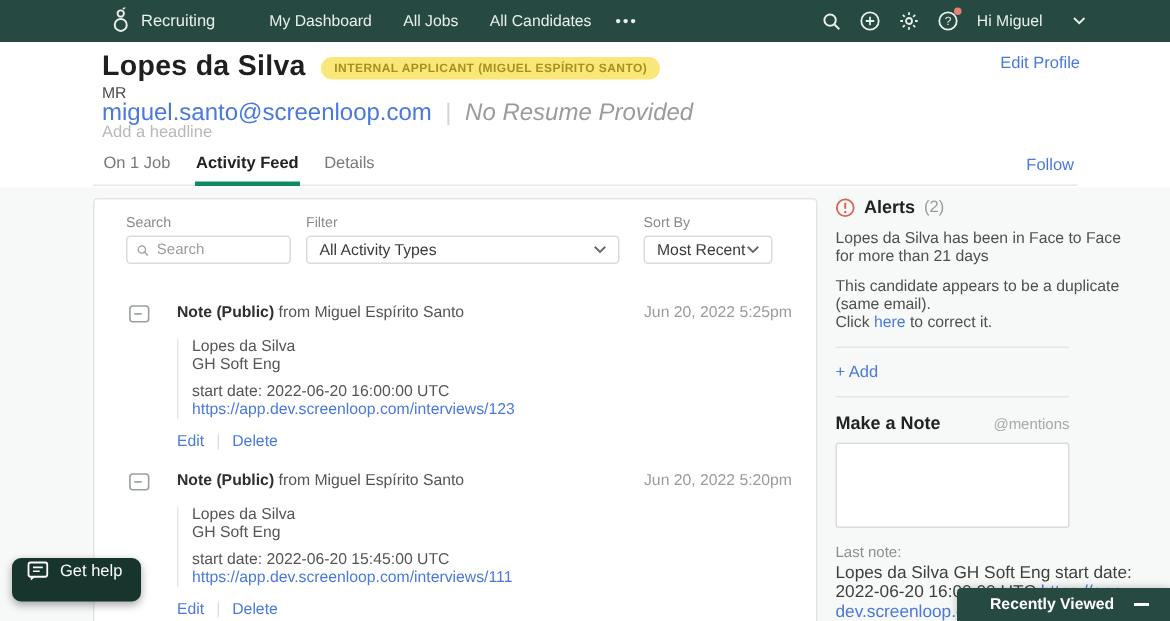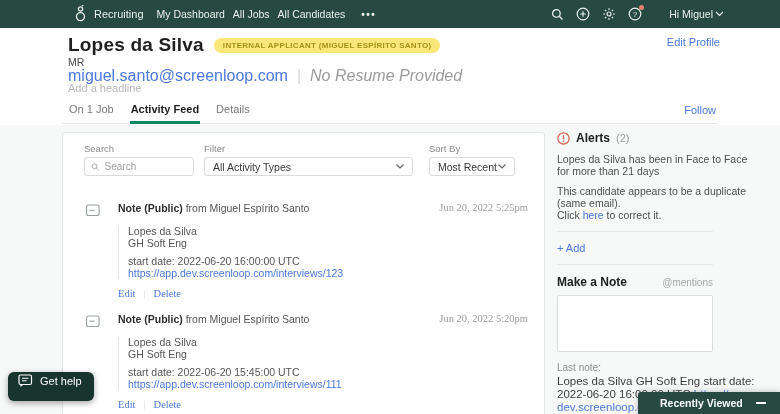--- a/index.html
+++ b/index.html
@@ -12,28 +12,28 @@
   a { text-decoration:none; }
 
   
   .topnav {
     position:absolute; top:0; left:0; width:780px; height:28px;
     background:#264A41; display:flex; align-items:center; color:#E9EFEB;
     font-size:10.5px;
   }
   .brand-group { margin-left:75px; display:flex; align-items:center; gap:8px; }
   .brand { font-size:11px; }
-  .nav-items { display:flex; margin-left:13px; gap:8px; }
+  .nav-items { display:flex; margin-left:36px; gap:21px; }
   .nav-item { cursor:pointer; white-space:nowrap; }
   .nav-dots { margin-left:16px; letter-spacing:1.5px; font-weight:bold; font-size:10px; cursor:pointer; }
   .nav-right { margin-left:auto; margin-right:56px; display:flex; align-items:center; gap:12px; }
   .nav-icon { display:flex; align-items:center; cursor:pointer; position:relative; }
   .help-wrap { position:relative; }
   .help-dot { position:absolute; top:-2px; right:-2px; width:5px; height:5px; border-radius:50%; background:#E98073; }
-  .nav-user { display:flex; align-items:center; gap:2px; font-size:10.5px; cursor:pointer; white-space:nowrap;margin-left:15px; }
+  .nav-user { display:flex; align-items:center; gap:20px; font-size:10.5px; cursor:pointer; white-space:nowrap; }
 
   
   .profile-header { position:absolute; top:28px; left:0; width:780px; height:69px; background:#fff; }
   .name-row { position:absolute; left:68px; top:6px; display:flex; align-items:center; gap:10px; }
   .candidate-name { font-size:19px; font-weight:bold; color:#1F1F1F; letter-spacing:.2px; }
   .badge {
     background:#FAE77A; color:#A5921A; font-size:8px; font-weight:bold;
     padding:3px 9px; border-radius:9px; letter-spacing:.3px; white-space:nowrap;
   }
   .mr-line { position:absolute; left:68px; top:28px; font-size:10.5px; color:#4A4A4A; }
@@ -75,28 +75,28 @@
   }
   .select-filter { left:141px; width:209px; }
   .select-sort { left:366px; width:86px; }
 
   .notes { padding:13px 16px 0 23px; }
   .note { margin-bottom:14px; }
   .note-head { display:flex; align-items:flex-start; }
   .note-icon { flex:0 0 14px; margin-top:1px; }
   .note-title-wrap { margin-left:18px; font-size:10.5px; color:#555; white-space:nowrap; }
   .note-title { font-weight:bold; color:#2E2E2E; }
-  .note-date { margin-left:auto; font-size:10.5px; color:#9B9B9B; white-space:nowrap;font-family:Liberation Serif, serif; }
+  .note-date { margin-left:auto; font-size:10.5px; color:#9B9B9B; white-space:nowrap; }
   .note-body {
     margin:5px 0 0 32px; border-left:1px solid #E4E4E4; padding-left:9px;
     font-size:10.5px; color:#555; line-height:11.5px;
   }
   .body-spacer { height:7px; }
   .note-link { color:#4A78DB; display:inline-block; }
-  .note-actions { margin:9px 0 0 32px; display:flex; align-items:center; gap:8px; font-size:10.5px;font-family:Liberation Serif, serif; }
+  .note-actions { margin:9px 0 0 32px; display:flex; align-items:center; gap:8px; font-size:10.5px; }
   .action-link { color:#4A78DB; cursor:pointer; }
   .action-sep { color:#DADADA; }
 
   
   .sidebar { position:absolute; left:557px; top:131px; width:203px; font-size:10.5px; color:#555; }
   .alerts-head { display:flex; align-items:center; gap:6px; }
   .alerts-title { font-size:12px; font-weight:bold; color:#222; }
   .alerts-count { font-size:11px; color:#9B9B9B; }
   .alert-msg { margin-top:8px; line-height:12px; color:#4F4F4F; }
   .inline-link { color:#4A78DB; cursor:pointer; }

